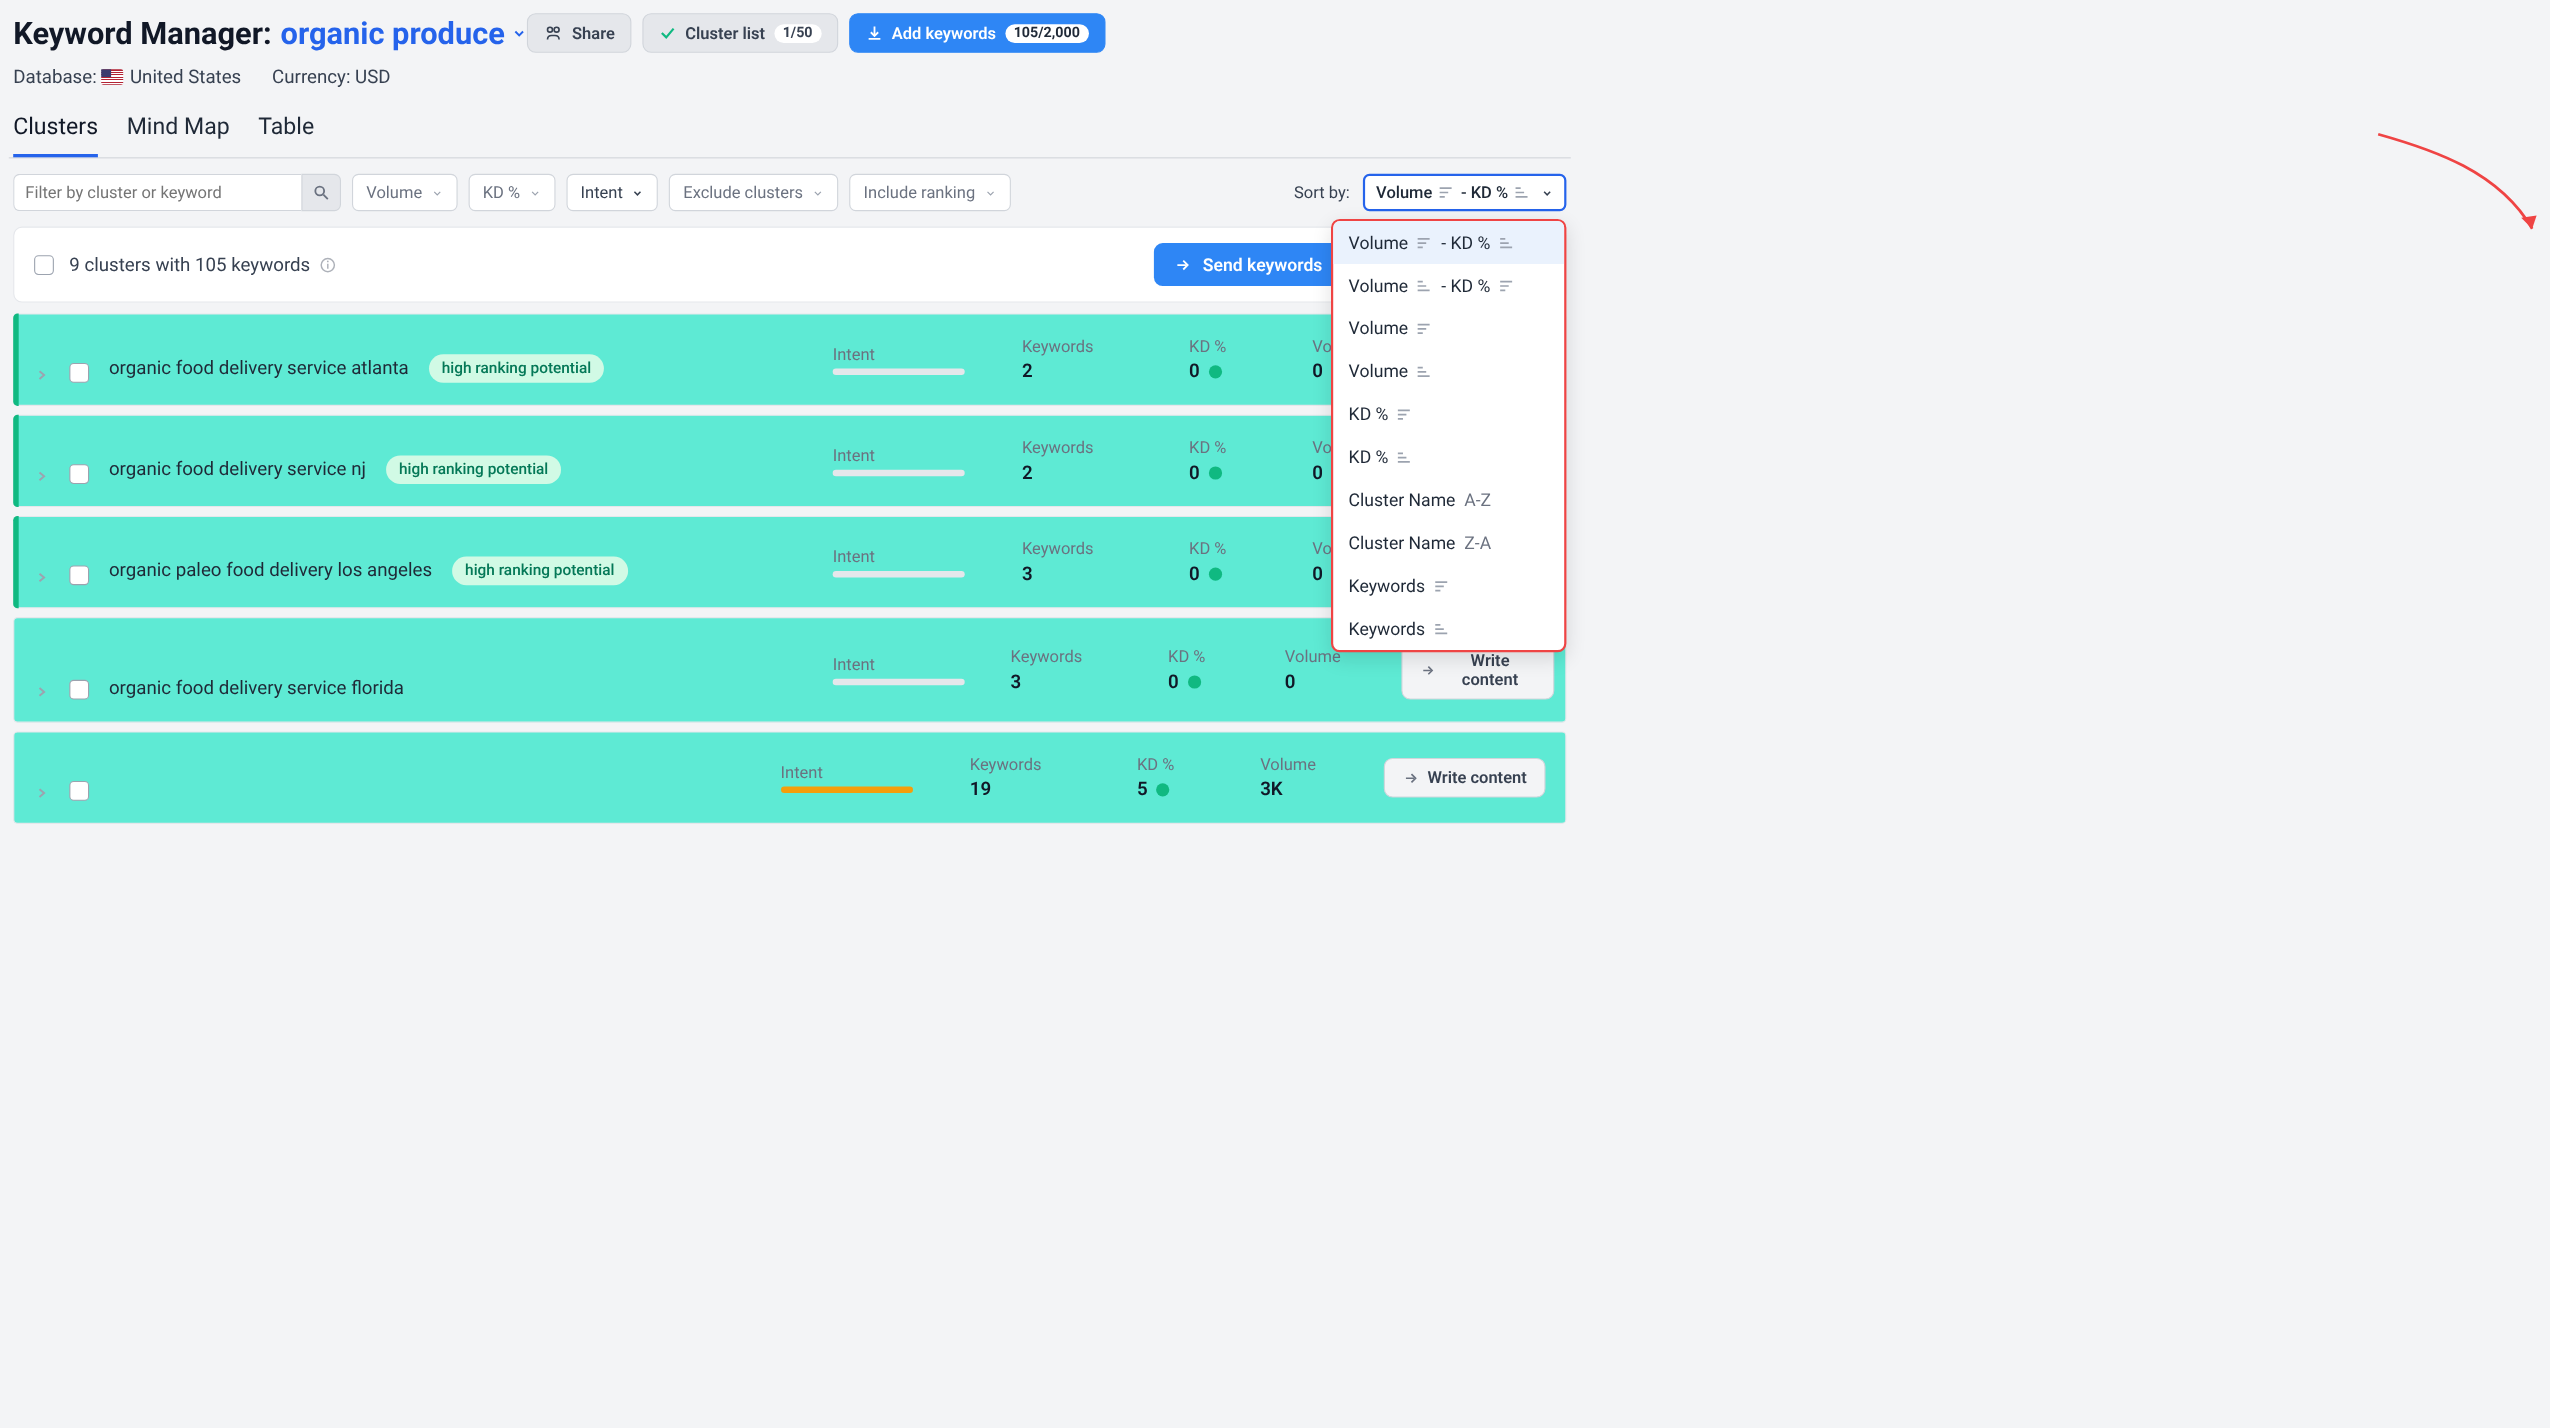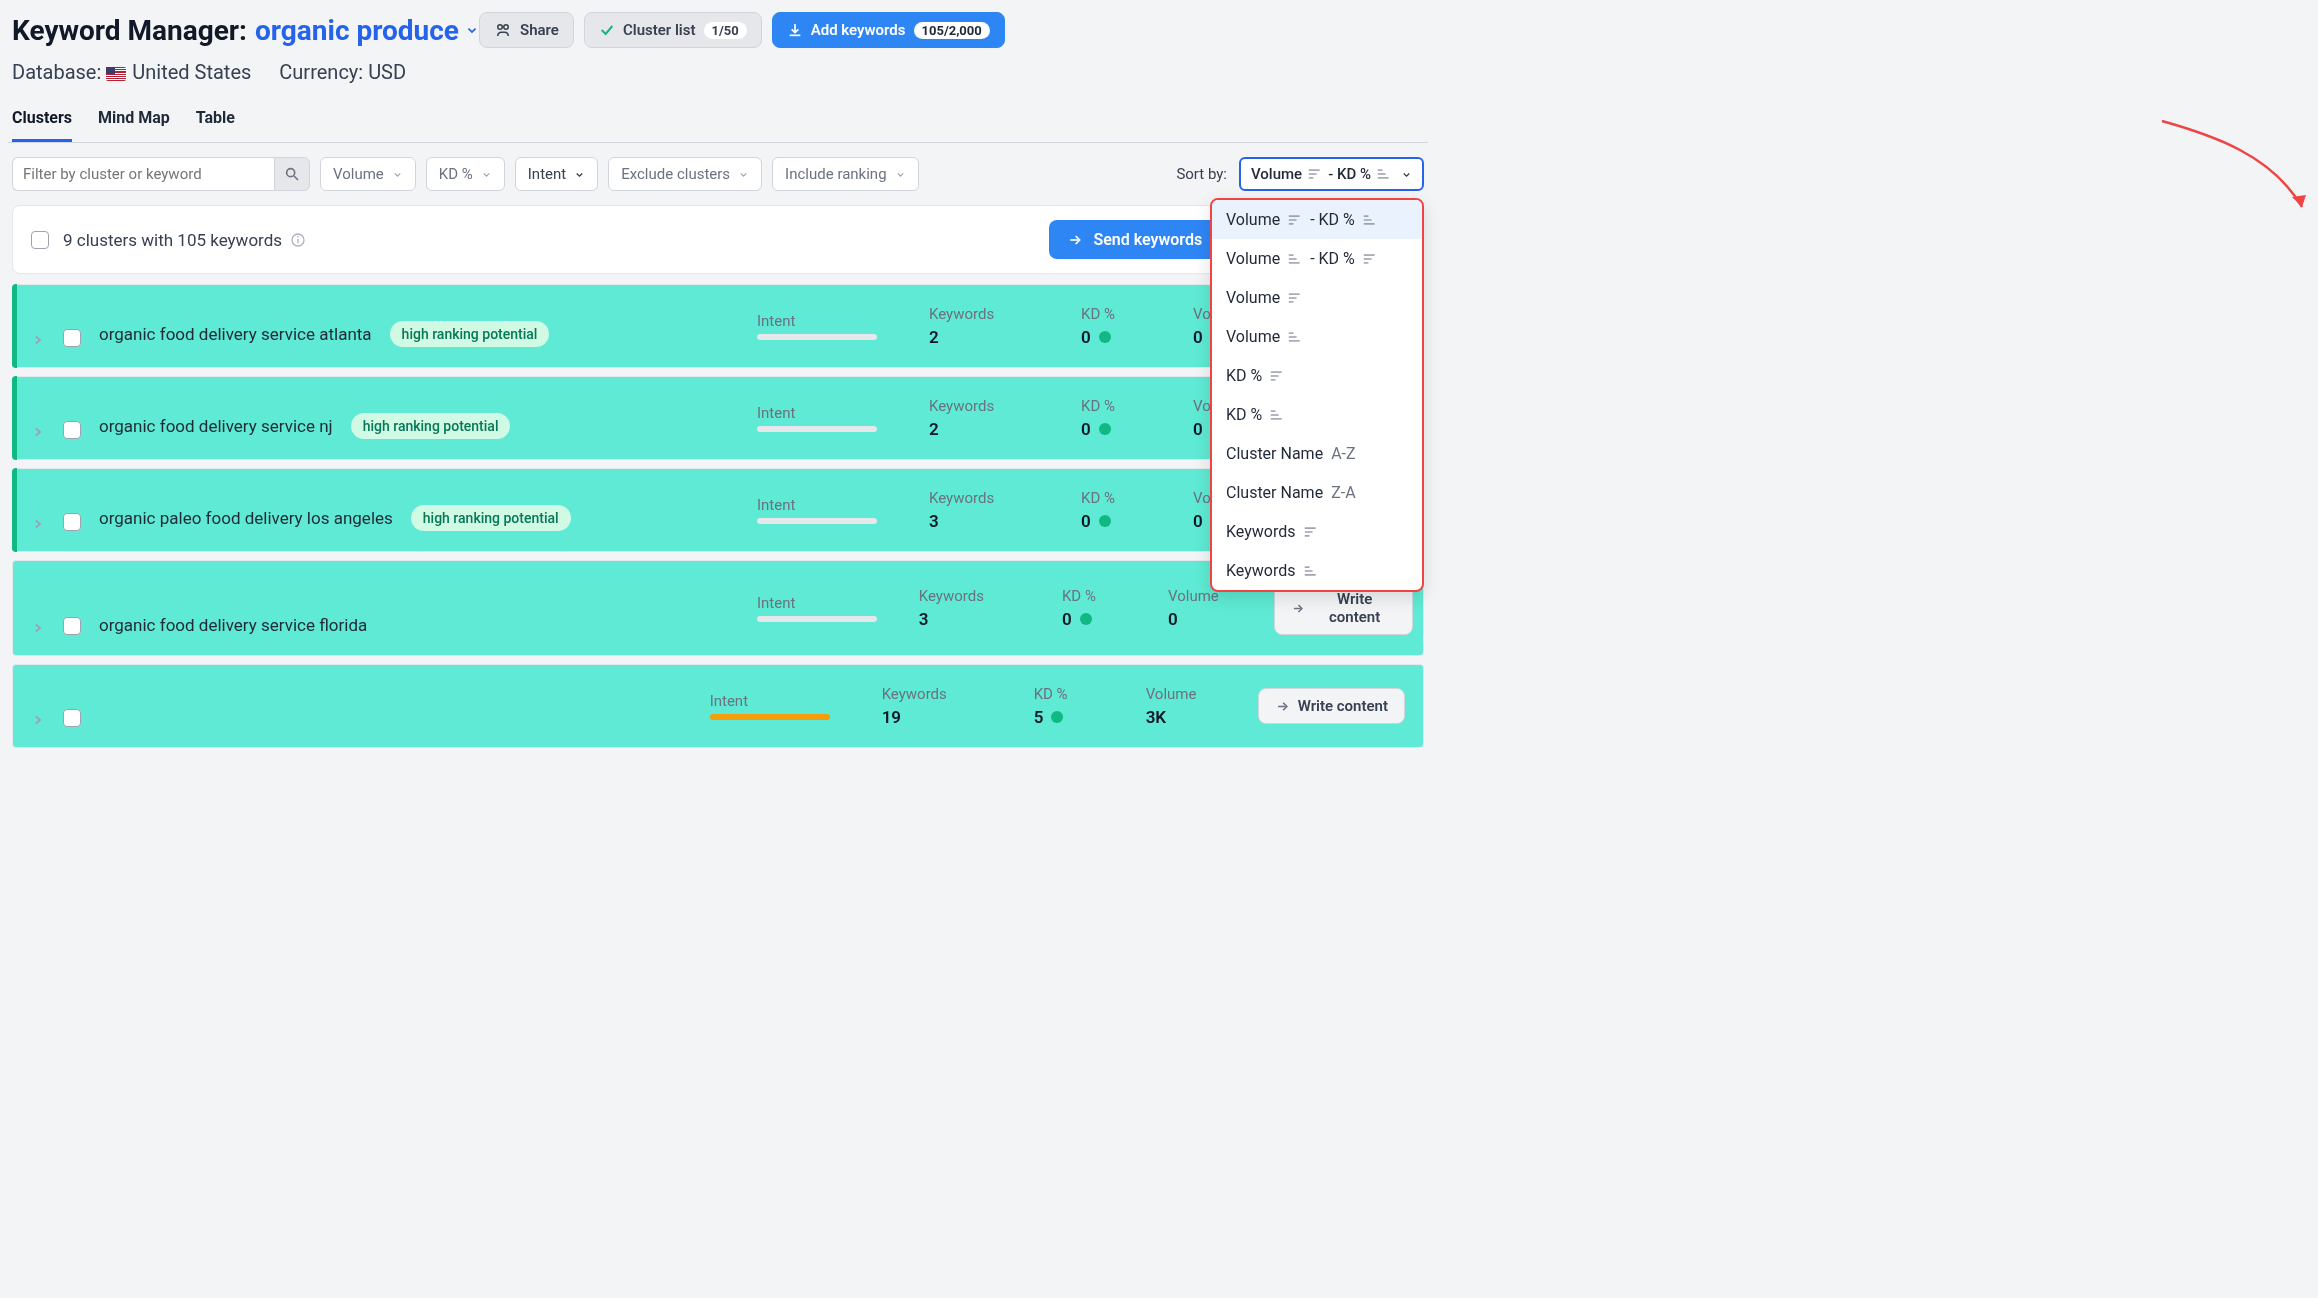--- a/index.html
+++ b/index.html
@@ -11,26 +11,26 @@
   .title-static { font-size: 28px; font-weight: 700; color: #111827; }
   .title-link { font-size: 28px; font-weight: 700; color: #2563eb; display: inline-flex; align-items: center; gap: 6px; cursor: pointer; }
   .title-chevron { width: 14px; height: 14px; }
 
   .header-actions { display: flex; gap: 10px; }
   .btn { display: inline-flex; align-items: center; gap: 8px; border-radius: 8px; padding: 8px 14px; font-size: 15px; font-weight: 600; cursor: pointer; border: 1px solid #d1d5db; background: #e5e7eb; color: #374151; }
   .btn .pill { background: #fff; border-radius: 999px; padding: 1px 8px; font-size: 13px; font-weight: 700; color: #374151; }
   .btn-primary { background: #2e86f5; color: #fff; border-color: #2e86f5; }
   .btn-primary .pill { color: #1f2937; }
 
-  .meta-row { display: flex; gap: 28px; padding: 6px 4px 18px 4px; color: #374151; font-size: 20px; }
+  .meta-row { display: flex; gap: 28px; padding: 6px 4px 18px 4px; color: #374151; font-size: 17px; }
   .flag { display: inline-block; width: 20px; height: 14px; background: linear-gradient(#b22234 8%, #fff 8% 16%, #b22234 16% 24%, #fff 24% 32%, #b22234 32% 40%, #fff 40% 48%, #b22234 48% 56%, #fff 56% 64%, #b22234 64% 72%, #fff 72% 80%, #b22234 80% 88%, #fff 88% 96%, #b22234 96%); position: relative; margin-right: 6px; vertical-align: -2px; border-radius: 2px; }
   .flag::before { content: ""; position: absolute; left: 0; top: 0; width: 9px; height: 7px; background: #3c3b6e; }
 
   .tabs { display: flex; gap: 26px; border-bottom: 1px solid #d1d5db; padding: 0 4px; }
-  .tab { font-size: 16px; font-weight: 700; color: #1f2937; padding: 6px 0 12px 0; cursor: pointer; }
+  .tab { font-size: 21px; font-weight: 400; color: #1f2937; padding: 6px 0 12px 0; cursor: pointer; }
   .tab.active { color: #111827; border-bottom: 3px solid #2563eb; }
 
   .toolbar { display: flex; align-items: center; gap: 10px; padding: 14px 4px 10px 4px; position: relative; }
   .searchwrap { display: flex; border-radius: 17px; }
   .searchwrap input { width: 262px; height: 34px; border: 1px solid #d1d5db; border-right: none; border-radius: 6px 0 0 6px; background: #fff; padding: 0 10px; font-size: 15px; color: #374151; }
   .searchbtn { width: 36px; height: 34px; border: 1px solid #d1d5db; border-radius: 0 6px 6px 0; background: #e5e7eb; display: inline-flex; align-items: center; justify-content: center; cursor: pointer; }
 
   .dropbtn { height: 34px; border: 1px solid #d1d5db; border-radius: 6px; background: #fff; padding: 0 12px; font-size: 15px; color: #6b7280; display: inline-flex; align-items: center; gap: 8px; cursor: pointer; }
   .dropbtn.dark-text { color: #374151; }
   .chev { width: 11px; height: 11px; }

